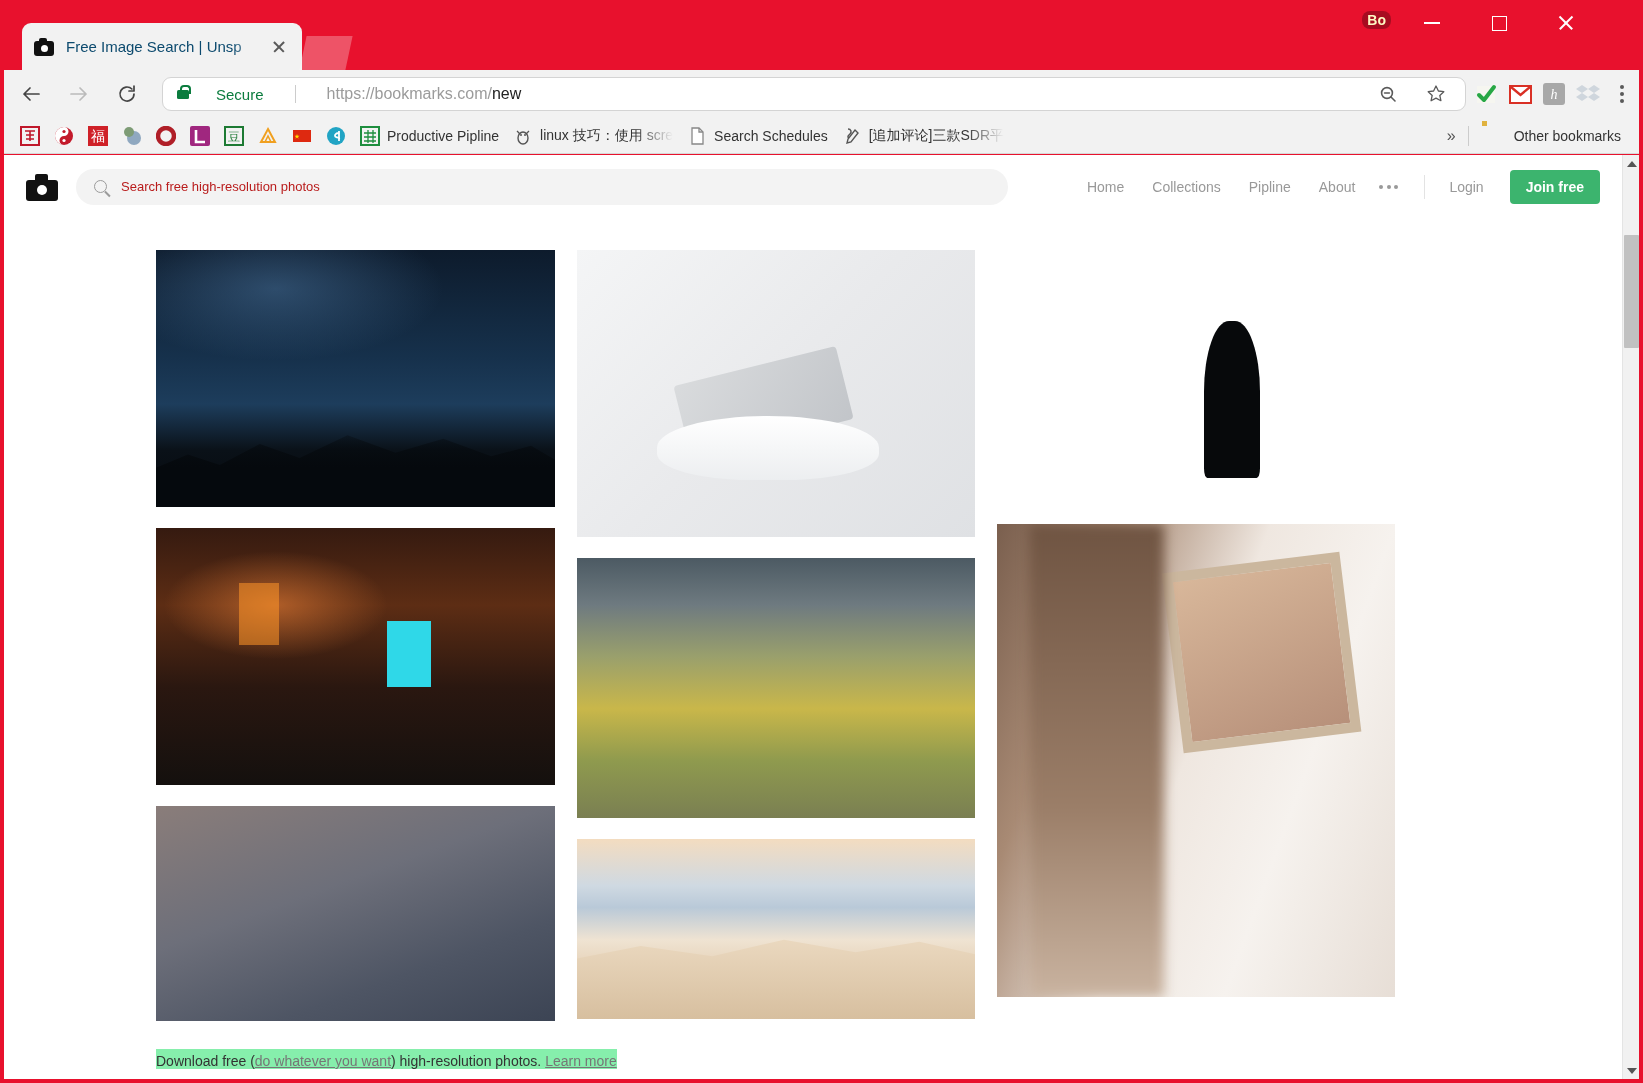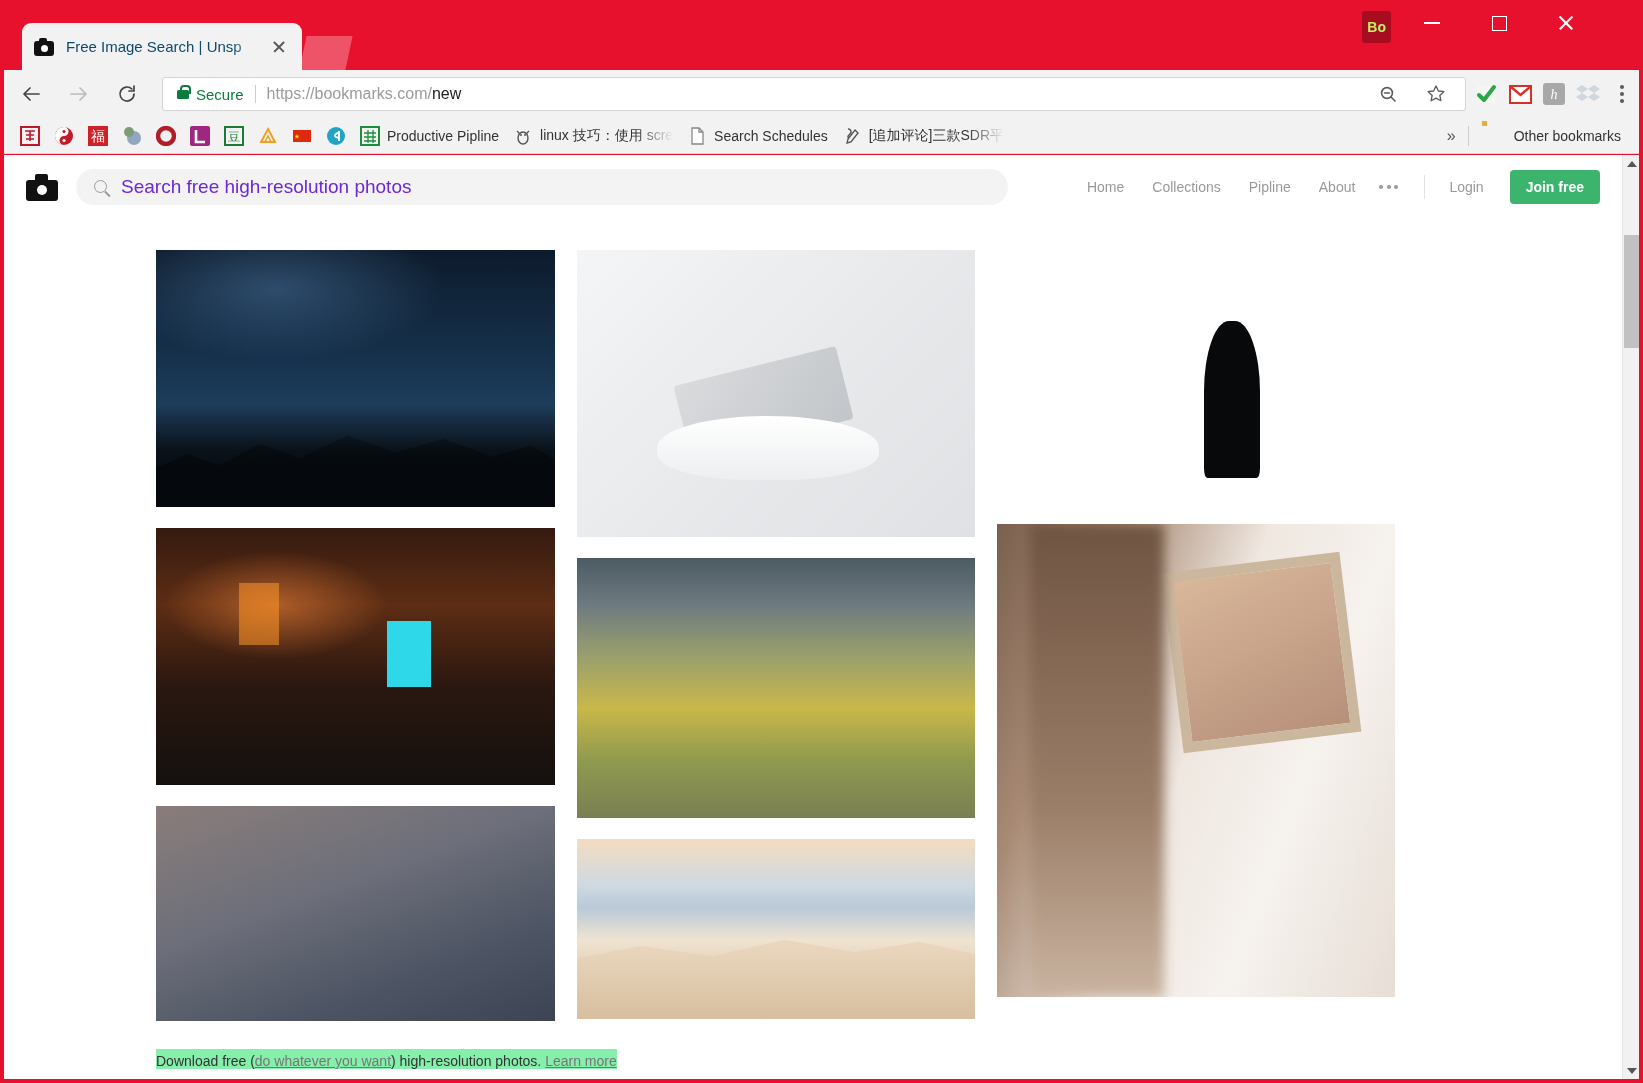--- a/index.html
+++ b/index.html
@@ -59,22 +59,22 @@
 
   .tab-ghost {
     position: absolute; left: 303px; top: 36px;
     width: 46px; height: 34px;
     background: rgba(255,255,255,.28);
     transform: skewX(-12deg);
   }
 
   .profile-chip {
     position: absolute; right: 252px; top: 11px;
-    color: #bef264; font-size: 14px; font-weight: bold;
-    background: rgba(0,0,0,.28); padding: 8px 5px; border-radius: 3px;
+    color: #fef9c3; font-size: 14px; font-weight: bold;
+    background: rgba(0,0,0,.28); padding: 1px 5px; border-radius: 8px;
   }
   .wbtn {
     position: absolute; top: 0; width: 66px; height: 46px;
     display: flex; align-items: center; justify-content: center;
     cursor: pointer;
   }
   .wbtn-min  { right: 178px; }
   .wbtn-max  { right: 111px; }
   .wbtn-close{ right: 44px; }
   .gmin { width: 16px; height: 1.6px; background: #fff; }
@@ -93,22 +93,22 @@
     display: flex; align-items: center;
   }
   .navbtn {
     width: 42px; height: 42px; margin-left: 6px;
     display: flex; align-items: center; justify-content: center;
     cursor: pointer;
   }
   .arrow-svg { display: block; }
   .omnibox {
     flex: 1; height: 34px; margin: 0 3px 0 14px;
-    background: #fff; border: 1px solid #d4d4d4; border-radius: 3px;
-    display: flex; align-items: center; padding: 0 8px;
+    background: #fff; border: 1px solid #d4d4d4; border-radius: 9px;
+    display: flex; align-items: center; padding: 0 8px; gap: 20px;
   }
   .lock {
     width: 12px; height: 9px; background: #0b7c3e;
     border-radius: 1.5px; position: relative; margin: 0 7px 0 6px;
   }
   .lock::before {
     content:""; position:absolute; left:2.6px; top:-5px;
     width:7px; height:7px; border:2px solid #0b7c3e;
     border-bottom:none; border-radius:4px 4px 0 0;
   }
@@ -173,21 +173,21 @@
     display: flex; align-items: center; padding: 0 18px; cursor: text;
   }
   .mag {
     width: 13px; height: 13px; border: 1.8px solid #9b9b9b; border-radius: 50%;
     position: relative; flex: 0 0 13px;
   }
   .mag::after {
     content:""; position:absolute; right:-5px; bottom:-3px;
     width: 7px; height: 1.8px; background: #9b9b9b; transform: rotate(45deg);
   }
-  .search-ph { margin-left: 14px; color: #6d28d9; font-size: 19px; }
+  .search-ph { margin-left: 14px; color: #b91c1c; font-size: 13px; }
   .nav { margin-left: auto; display: flex; align-items: center; justify-content: flex-end; }
   .nav a {
     color: #999; font-size: 14px; text-decoration: none;
     margin: 0 14px; cursor: pointer;
   }
   .dots-nav { display:flex; gap:3.5px; margin: 0 16px 0 10px; cursor:pointer;}
   .dots-nav i{ width:4px;height:4px;border-radius:50%;background:#999;}
   .nav-sep { width:1px; height:24px; background:#e3e3e3; margin: 0 10px;}
   .join {
     background: #3cb46e; color: #fff; font-size: 14px; font-weight: bold;

